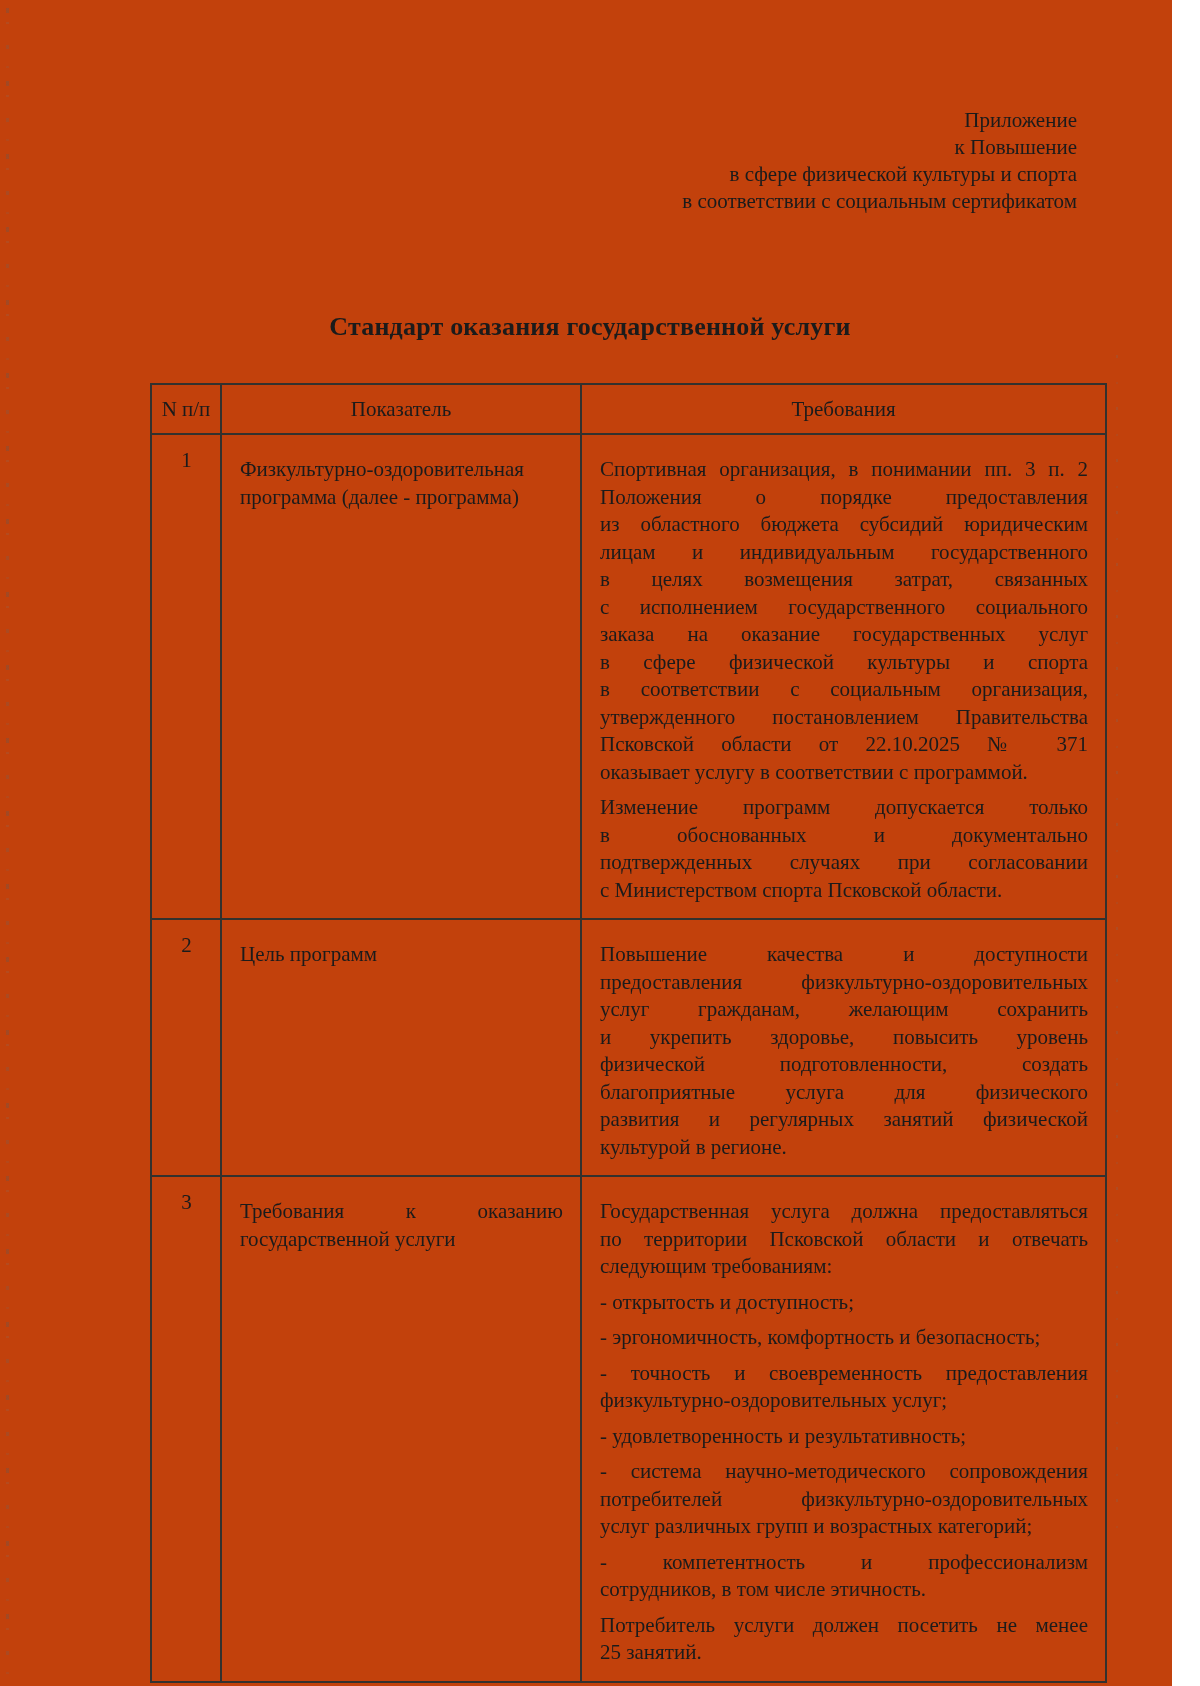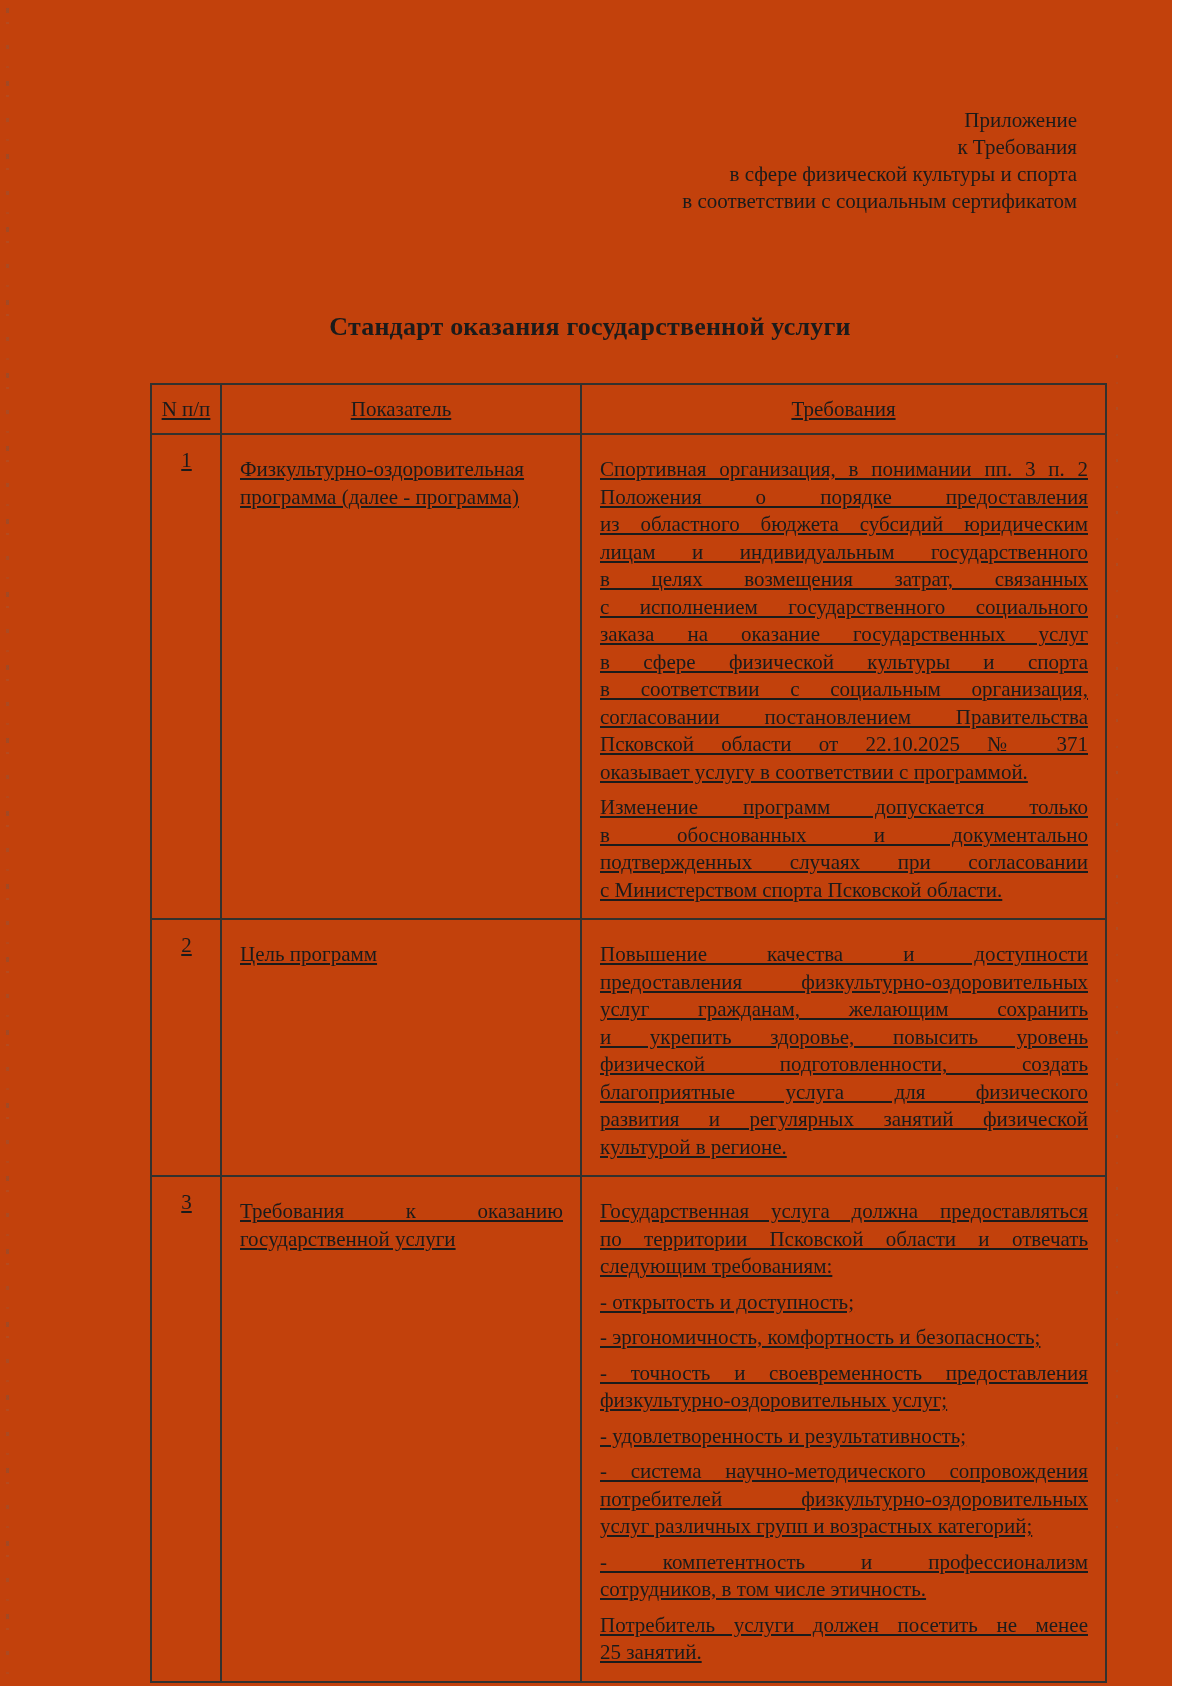--- a/index.html
+++ b/index.html
@@ -44,21 +44,20 @@
   }
   table.std {
     position: absolute; top: 383px; left: 150px;
     width: 955px;
     border-collapse: collapse;
     table-layout: fixed;
     font-size: 21px;
   }
   table.std th, table.std td {
     border: 2px solid #33312e;
-    text-decoration: underline;
   }
   table.std thead th {
     height: 44px;
     font-weight: normal;
     text-align: center;
     vertical-align: middle;
     padding: 2px 4px;
   }
   table.std td {
     vertical-align: top;
@@ -81,21 +80,21 @@
 </style>
 </head>
 <body>
 
 <div class="page">
   <div class="noise-left"></div>
   <div class="noise-right"></div>
 
   <div class="header-block">
       <div class="hline">Приложение</div>
-      <div class="hline">к Требования</div>
+      <div class="hline">к Повышение</div>
       <div class="hline">в сфере физической культуры и спорта</div>
       <div class="hline">в соответствии с социальным сертификатом</div>
     </div>
 
   <h1 class="title">Стандарт оказания государственной услуги</h1>
 
   <table class="std">
     <colgroup>
       <col style="width:70px">
       <col style="width:360px">
@@ -121,21 +120,21 @@
             <div class="para">
               <div class="jline">Спортивная организация, в понимании пп. 3 п. 2</div>
               <div class="jline">Положения о порядке предоставления</div>
               <div class="jline">из областного бюджета субсидий юридическим</div>
               <div class="jline">лицам и индивидуальным государственного</div>
               <div class="jline">в целях возмещения затрат, связанных</div>
               <div class="jline">с исполнением государственного социального</div>
               <div class="jline">заказа на оказание государственных услуг</div>
               <div class="jline">в сфере физической культуры и спорта</div>
               <div class="jline">в соответствии с социальным организация,</div>
-              <div class="jline">согласовании постановлением Правительства</div>
+              <div class="jline">утвержденного постановлением Правительства</div>
               <div class="jline">Псковской области от 22.10.2025 № 371</div>
               <div class="jline last">оказывает услугу в соответствии с программой.</div>
             </div>
             <div class="para">
               <div class="jline">Изменение программ допускается только</div>
               <div class="jline">в обоснованных и документально</div>
               <div class="jline">подтвержденных случаях при согласовании</div>
               <div class="jline last">с Министерством спорта Псковской области.</div>
             </div>
           </td>

